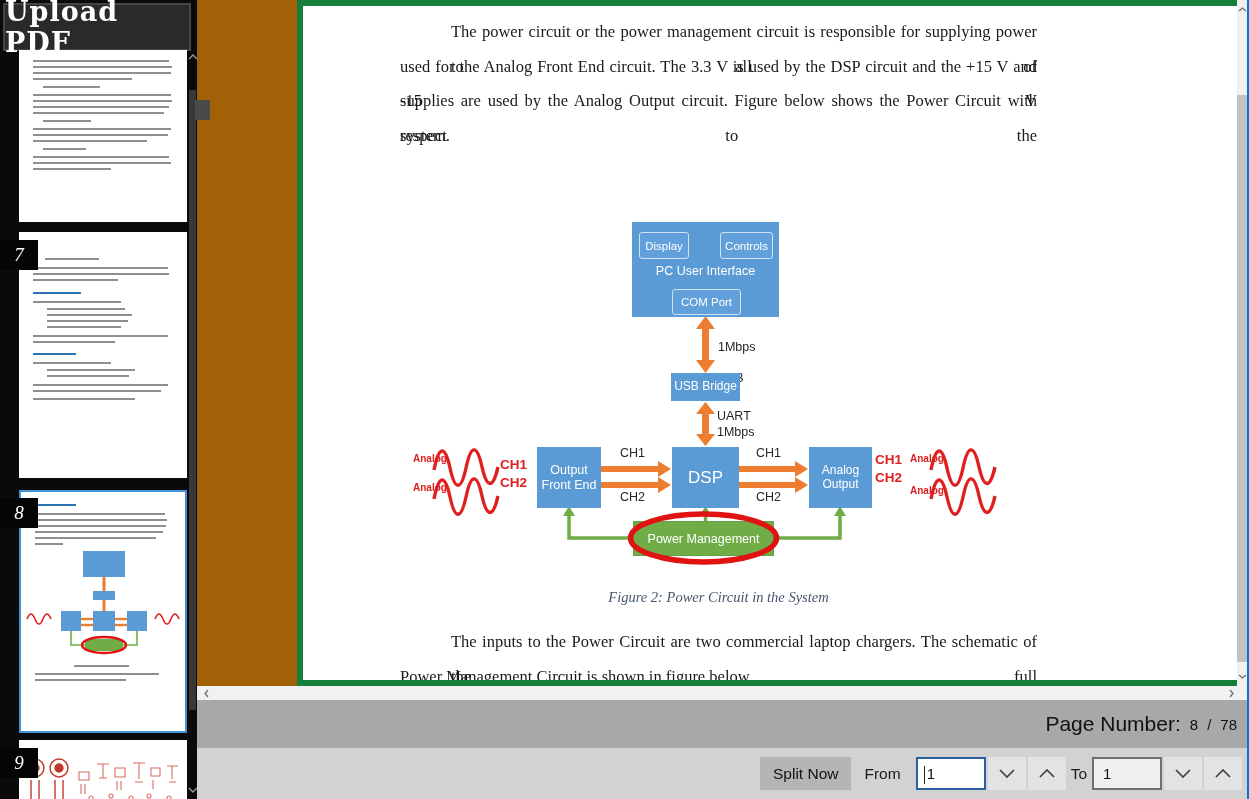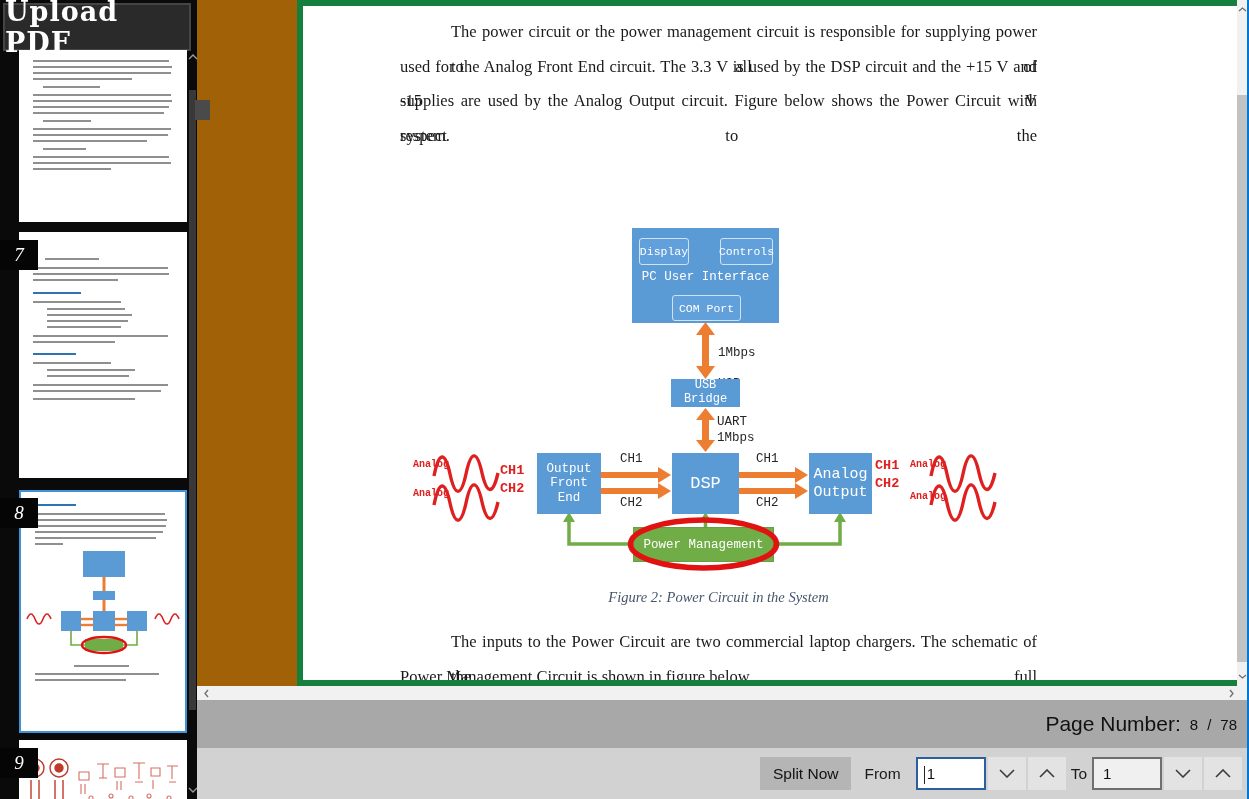--- a/index.html
+++ b/index.html
@@ -28,21 +28,21 @@
         border:6px solid #15803d;box-sizing:border-box;overflow:hidden;
         font-family:"Liberation Serif",serif;color:#1a1a1a;}
   .ptext{position:absolute;left:97px;width:637px;font-size:16.5px;}
   .jline{display:block;height:34.6px;line-height:34.6px;text-align:justify;text-align-last:justify;white-space:normal;}
   .jline.last{text-align-last:left;}
   .indent{padding-left:51px;}
   .caption{position:absolute;left:97px;width:637px;top:583px;text-align:center;font-style:italic;
            font-size:14.5px;color:#44546a;}
 
   
-  .diagram{position:absolute;left:0;top:216px;width:840px;height:365px;font-family:Liberation Mono, monospace;}
+  .diagram{position:absolute;left:0;top:210px;width:840px;height:365px;font-family:Liberation Sans, sans-serif;}
   .dsvg{position:absolute;left:0;top:0;}
   .bluebox{position:absolute;background:#5b9bd5;color:#fff;display:flex;align-items:center;justify-content:center;
            text-align:center;line-height:1.15;}
   .chip{position:absolute;background:#61a0da;border:1px solid #cfe2f3;border-radius:3px;color:#fff;
         display:flex;align-items:center;justify-content:center;font-size:11.5px;}
   .pmbox{position:absolute;left:330px;top:305px;width:141px;height:35px;background:#70ad47;border:1px solid #63a046;
          box-sizing:border-box;color:#fff;font-size:12.5px;display:flex;align-items:center;justify-content:center;z-index:2;}
   .dlab{position:absolute;font-size:12.5px;color:#262626;}
   .rlab{position:absolute;color:#df2020;font-weight:bold;}
 
@@ -266,21 +266,21 @@
       <div class="chip" style="left:369px;top:73px;width:67px;height:24px;">COM Port</div>
 
       <div class="dlab" style="left:415px;top:108px;margin-top:47px;">USB</div>
       <div class="dlab" style="left:415px;top:124px;">1Mbps</div>
       <div class="bluebox" style="left:368px;top:157px;width:69px;height:28px;font-size:12px;">USB Bridge</div>
       <div class="dlab" style="left:414px;top:193px;">UART</div>
       <div class="dlab" style="left:414px;top:209px;">1Mbps</div>
 
       <div class="bluebox" style="left:234px;top:231px;width:64px;height:61px;font-size:12.5px;">Output Front End</div>
       <div class="bluebox" style="left:369px;top:231px;width:67px;height:61px;font-size:17px;">DSP</div>
-      <div class="bluebox" style="left:506px;top:231px;width:63px;height:61px;font-size:15px;">Analog Output</div>
+      <div class="bluebox" style="left:506px;top:231px;width:63px;height:61px;font-size:12px;">Analog Output</div>
 
       <div class="dlab" style="left:317px;top:230px;">CH1</div>
       <div class="dlab" style="left:317px;top:274px;">CH2</div>
       <div class="dlab" style="left:453px;top:230px;">CH1</div>
       <div class="dlab" style="left:453px;top:274px;">CH2</div>
 
       <div class="rlab" style="left:110px;top:237px;font-size:10px;">Analog</div>
       <div class="rlab" style="left:110px;top:266px;font-size:10px;">Analog</div>
       <div class="rlab" style="left:197px;top:241px;font-size:13.5px;">CH1</div>
       <div class="rlab" style="left:197px;top:259px;font-size:13.5px;">CH2</div>

